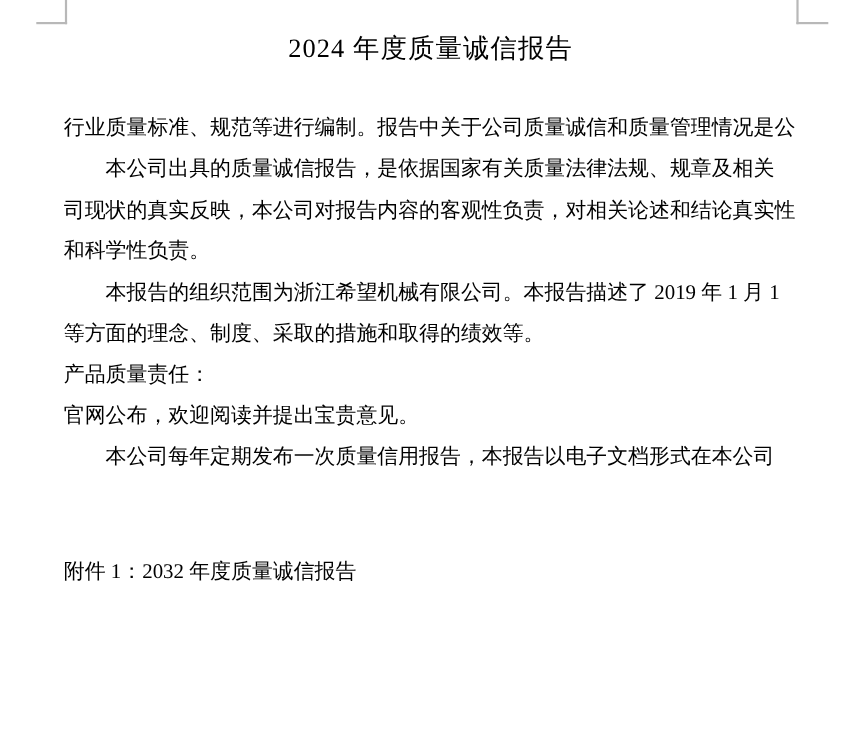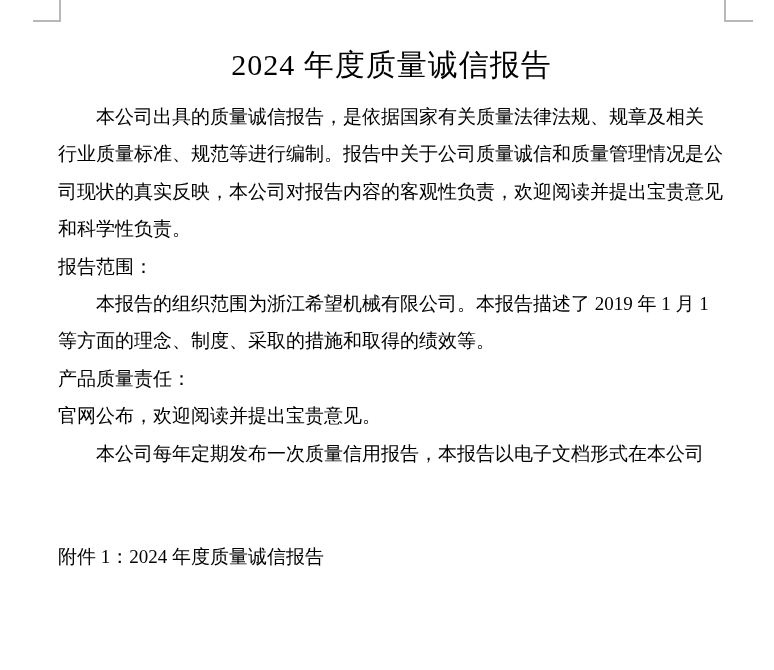--- a/index.html
+++ b/index.html
@@ -22,26 +22,25 @@
   .cm-tl-v { left: 59px; top: 0;    width: 2px;  height: 22px; }
   .cm-tl-h { left: 33px; top: 20px; width: 28px; height: 2px;  }
   .cm-tr-v { left: 724px; top: 0;    width: 2px;  height: 22px; }
   .cm-tr-h { left: 724px; top: 20px; width: 29px; height: 2px;  }
 
   .doc-title {
     position: absolute;
     left: 58px;
     top: 23px;
     width: 667px;
-    font-size: 30px;
+    font-size: 24px;
     line-height: 44px;
     text-align: center;
     white-space: nowrap;
     letter-spacing: 1px;
-    margin-top: 20px;
   }
   .doc-body {
     position: absolute;
     left: 58px;
     top: 98px;
     width: 667px;
     font-size: 19px;
     line-height: 37.4px;
   }
   .text-line {
@@ -60,37 +59,36 @@
 <div class="crop-mark cm-tl-v"></div>
 <div class="crop-mark cm-tl-h"></div>
 <div class="crop-mark cm-tr-v"></div>
 <div class="crop-mark cm-tr-h"></div>
 
 <div class="doc-title">2024 年度质量诚信报告</div>
 
 <div class="doc-body">
 
   <div>
+    <div class="text-line">行业质量标准、规范等进行编制。报告中关于公司质量诚信和质量管理情况是公</div>
     <div class="text-line indent">本公司出具的质量诚信报告，是依据国家有关质量法律法规、规章及相关</div>
-    <div class="text-line">行业质量标准、规范等进行编制。报告中关于公司质量诚信和质量管理情况是公</div>
-    <div class="text-line">司现状的真实反映，本公司对报告内容的客观性负责，欢迎阅读并提出宝贵意见</div>
+    <div class="text-line">司现状的真实反映，本公司对报告内容的客观性负责，对相关论述和结论真实性</div>
     <div class="text-line">和科学性负责。</div>
   </div>
 
-  <div class="text-line">报告范围：</div>
 
   <div>
     <div class="text-line indent">本报告的组织范围为浙江希望机械有限公司。本报告描述了 2019 年 1 月 1</div>
     <div class="text-line">等方面的理念、制度、采取的措施和取得的绩效等。</div>
   </div>
 
   <div class="text-line">产品质量责任：</div>
 
   <div>
     <div class="text-line">官网公布，欢迎阅读并提出宝贵意见。</div>
     <div class="text-line indent">本公司每年定期发布一次质量信用报告，本报告以电子文档形式在本公司</div>
   </div>
 
   <div class="spacer"></div>
 
-  <div class="text-line">附件 1：2024 年度质量诚信报告</div>
+  <div class="text-line">附件 1：2032 年度质量诚信报告</div>
 
 </div>
 
 </body></html>

